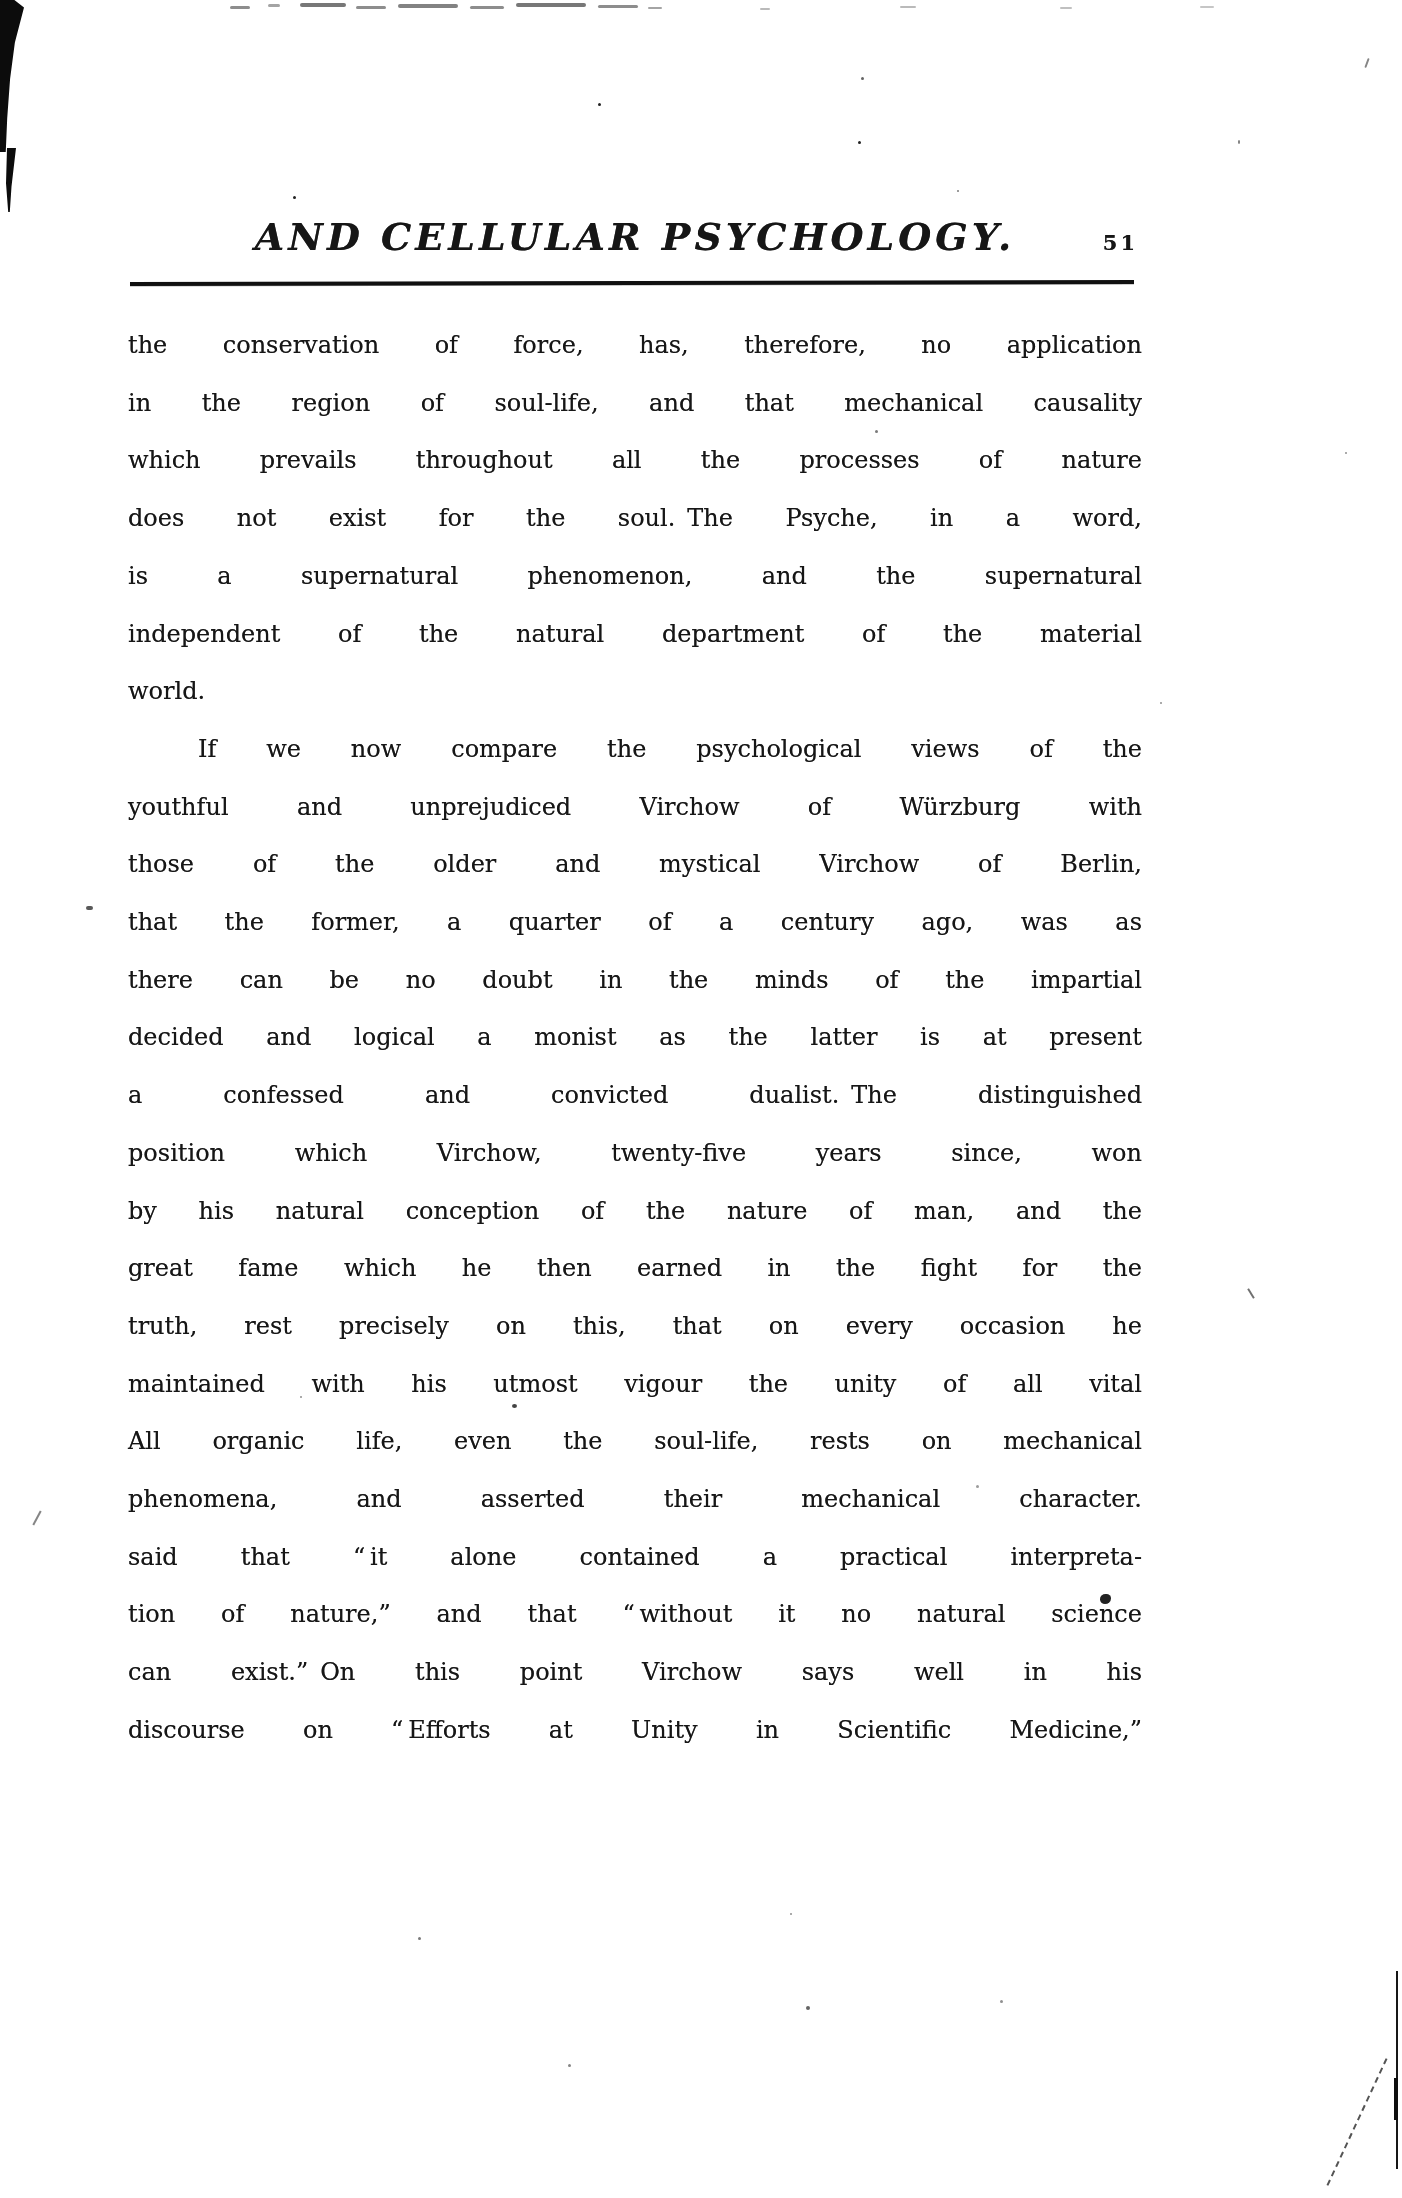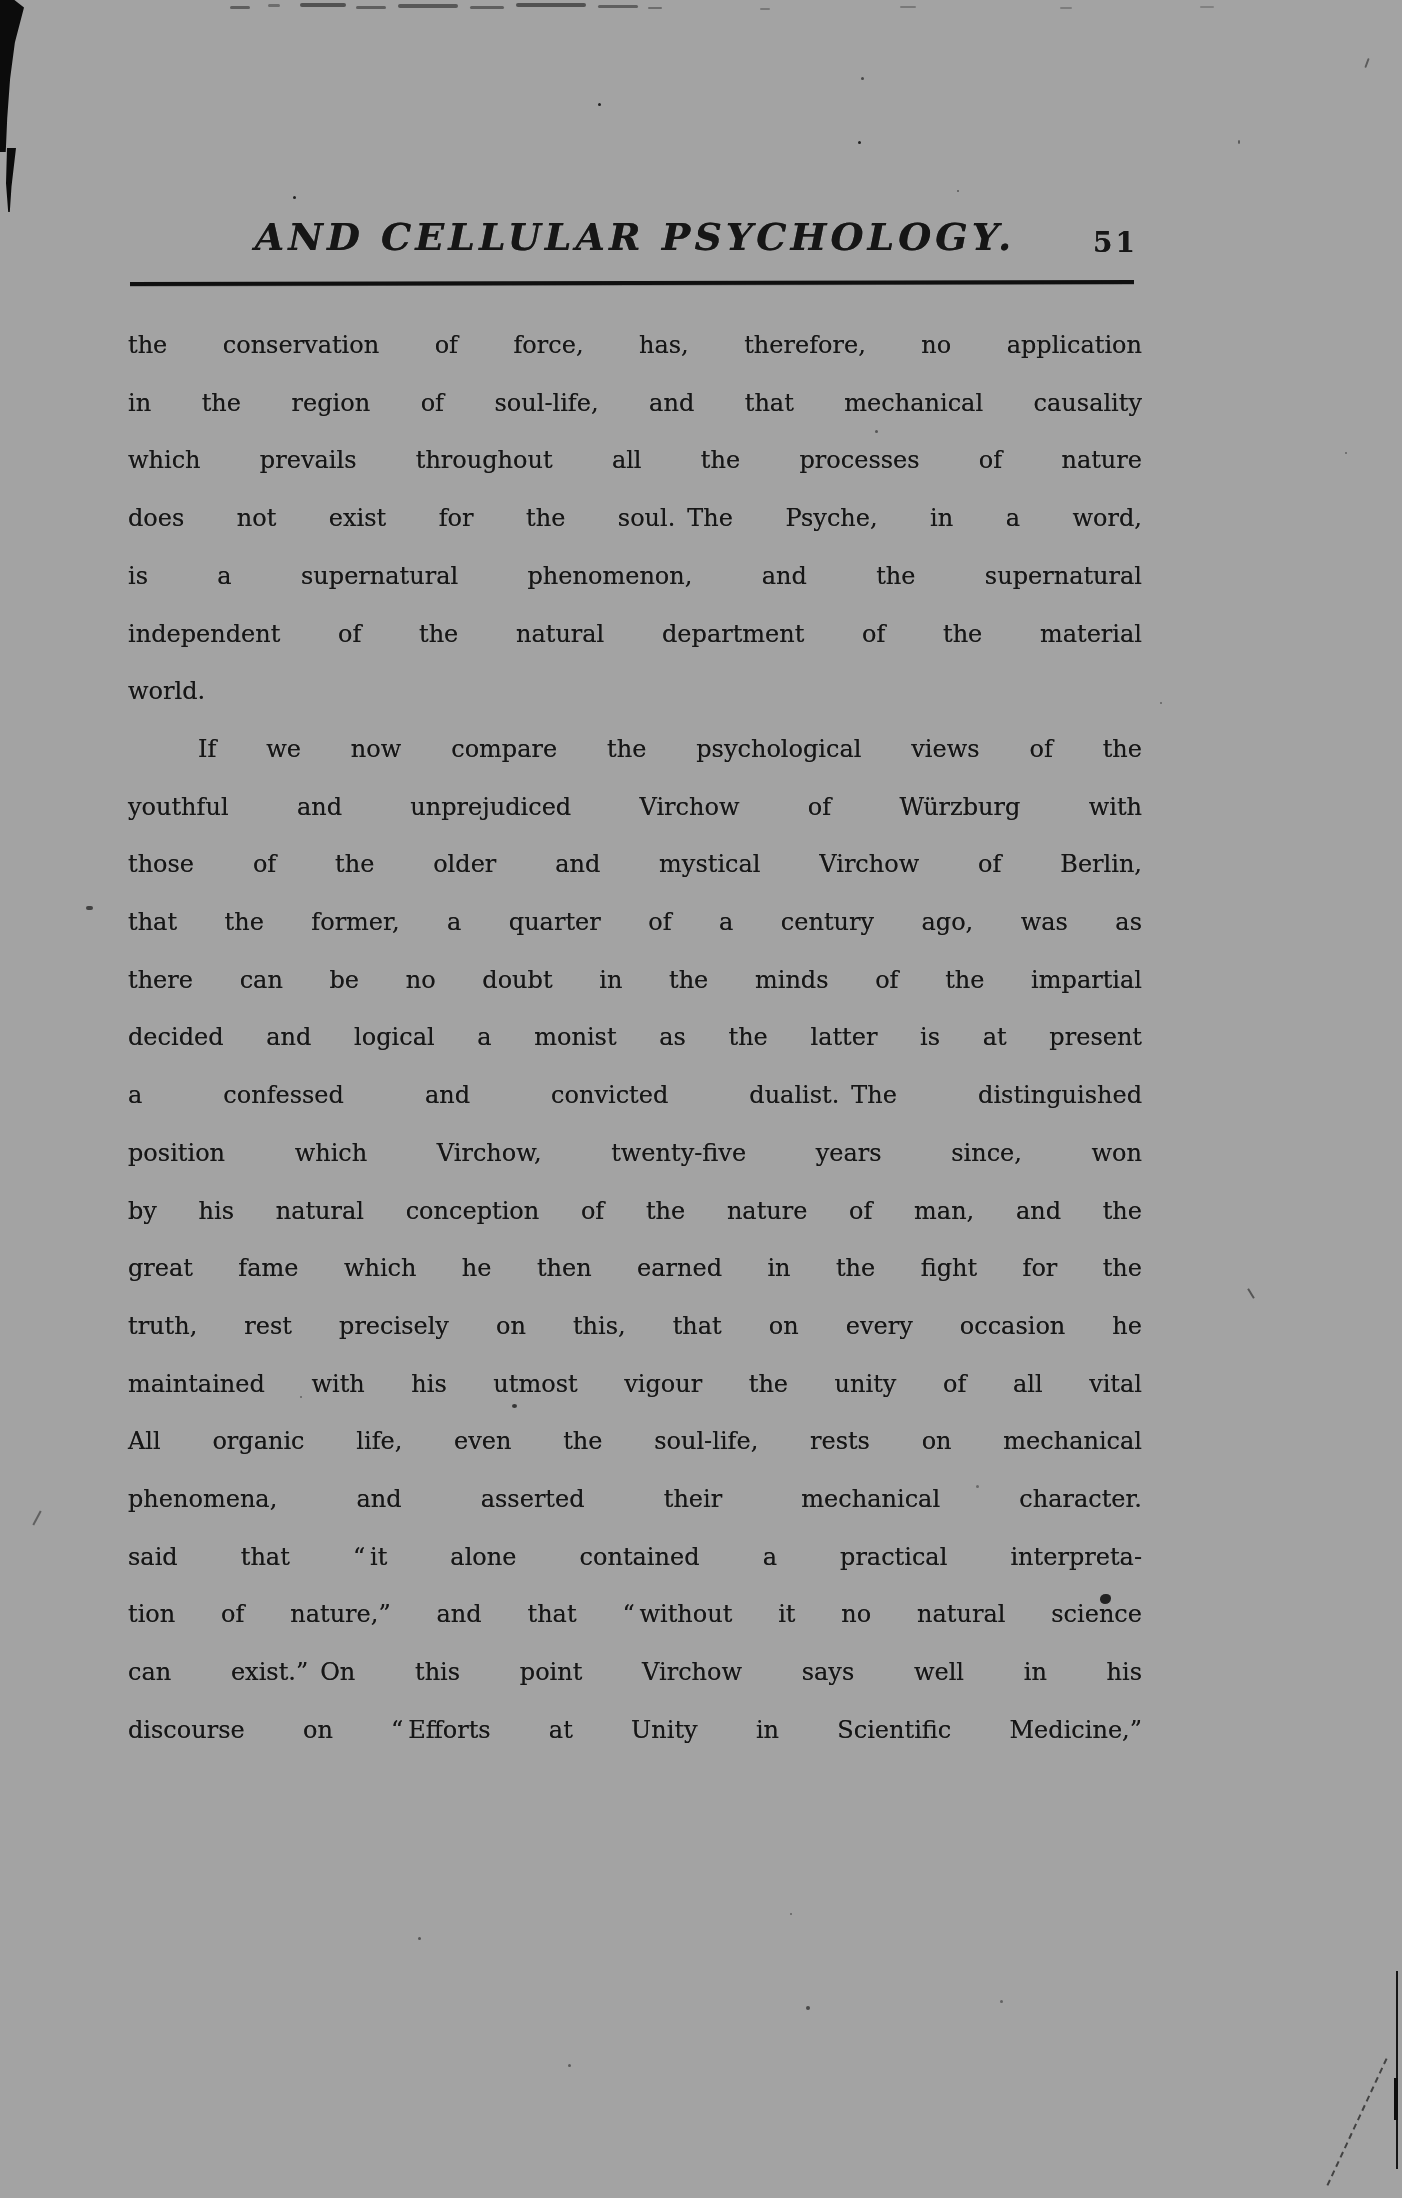--- a/index.html
+++ b/index.html
@@ -1,36 +1,36 @@
 <!DOCTYPE html>
 <html><head>
 <meta charset="utf-8">
 <style>
   html,body{margin:0;padding:0;background:#e8e8e6;}
   .page{
     position:relative;
     width:1402px;height:2198px;
-    background:#a3a3a3;
+    background:#ffffff;
     overflow:hidden;
     font-family:"DejaVu Serif","Liberation Serif",serif;
     color:#161616;
   }
   
   .header-row{position:absolute;left:128px;top:212px;width:1014px;height:62px;}
   .header-title{
     position:absolute;left:0;right:0;top:0;
     text-align:center;
     font-style:italic;font-weight:bold;
     font-size:38px;line-height:50px;letter-spacing:4px;
     white-space:nowrap;
     text-shadow:0 0 0.6px rgba(10,10,10,.65);
   }
   .page-number{
     position:absolute;right:4px;top:14px;
-    font-size:28px;line-height:34px;font-weight:bold;letter-spacing:3px;
+    font-size:21px;line-height:34px;font-weight:bold;letter-spacing:3px;
     text-shadow:0 0 0.6px rgba(10,10,10,.65);
   }
   .rule{
     position:absolute;left:130px;top:281px;width:1004px;height:4px;
     background:#101010;transform:rotate(-0.12deg);
     box-shadow:0 0.5px 0 rgba(0,0,0,.35);
   }
   
   .textblock{
     position:absolute;left:128px;top:317px;width:1014px;

